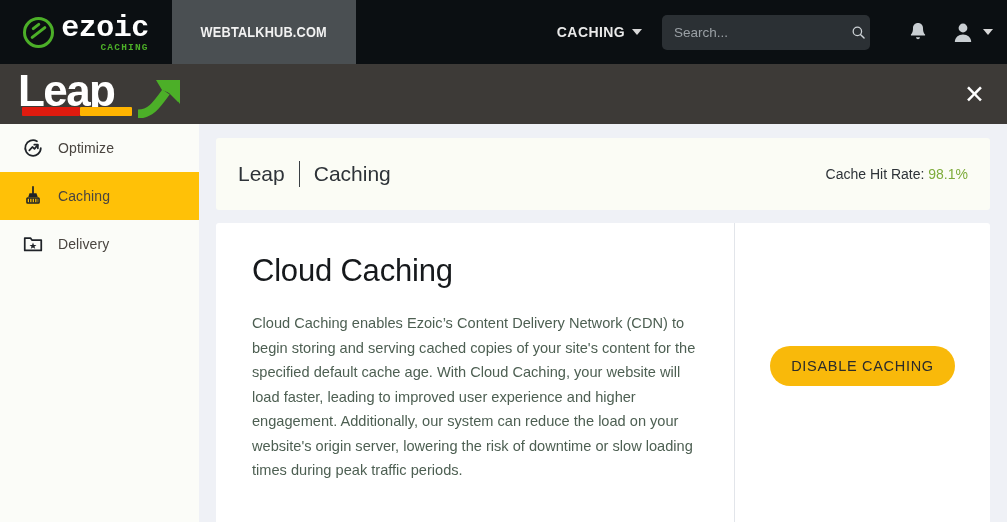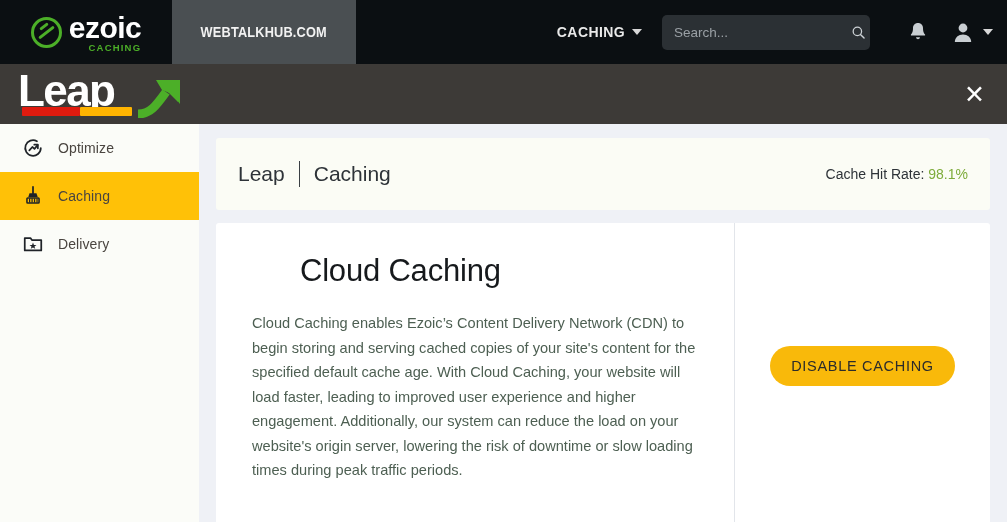--- a/index.html
+++ b/index.html
@@ -51,21 +51,21 @@
   }
   .brand-mark::after {
     content: "";
     position: absolute;
     left: 5px; top: 5.5px;
     width: 10px; height: 3px;
     background: #4caf28;
     transform: rotate(-38deg);
     border-radius: 2px;
   }
-  .brand-text { position: relative; padding-bottom: 9px; }
+  .brand-text { position: relative; padding-bottom: 9px; font-family: Liberation Mono, monospace; }
   .brand-word {
     font-size: 30px;
     font-weight: bold;
     color: #ffffff;
     letter-spacing: -0.5px;
     line-height: 28px;
     display: block;
   }
   .brand-sub {
     position: absolute;
@@ -271,21 +271,20 @@
     width: 519px;
     padding: 30px 36px 0 36px;
     border-right: 1px solid #e2e5ea;
   }
   .card-title {
     font-size: 31px;
     color: #16191c;
     font-weight: 400;
     letter-spacing: -0.2px;
     margin-bottom: 22px;
-    margin-left: 48px;
   }
   .card-body {
     font-size: 14.6px;
     line-height: 24.5px;
     color: #4d5f52;
     max-width: 450px;
   }
   .content-right {
     flex: 1 1 auto;
     display: flex;

